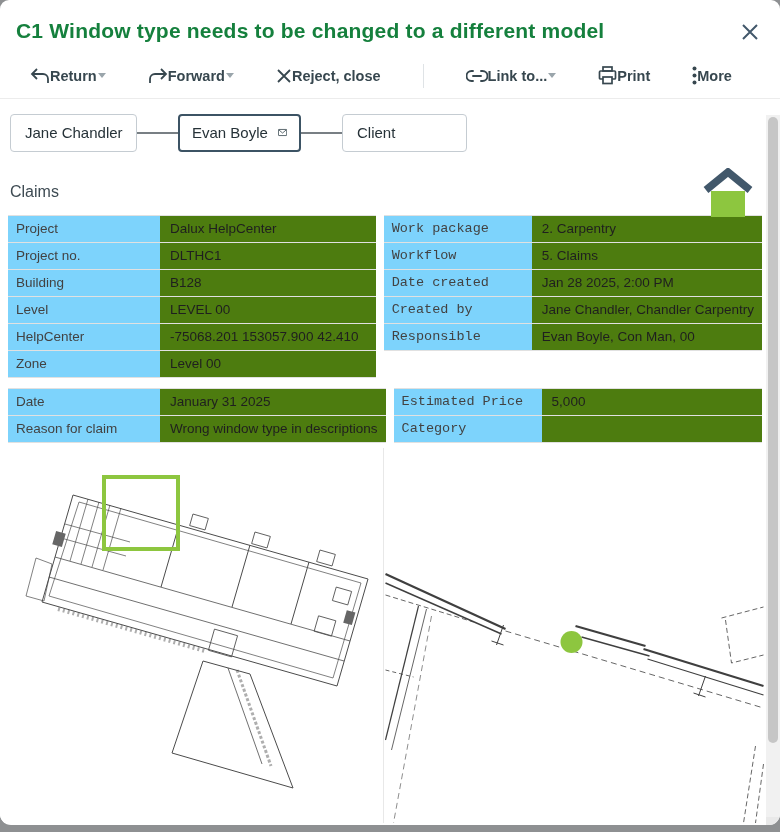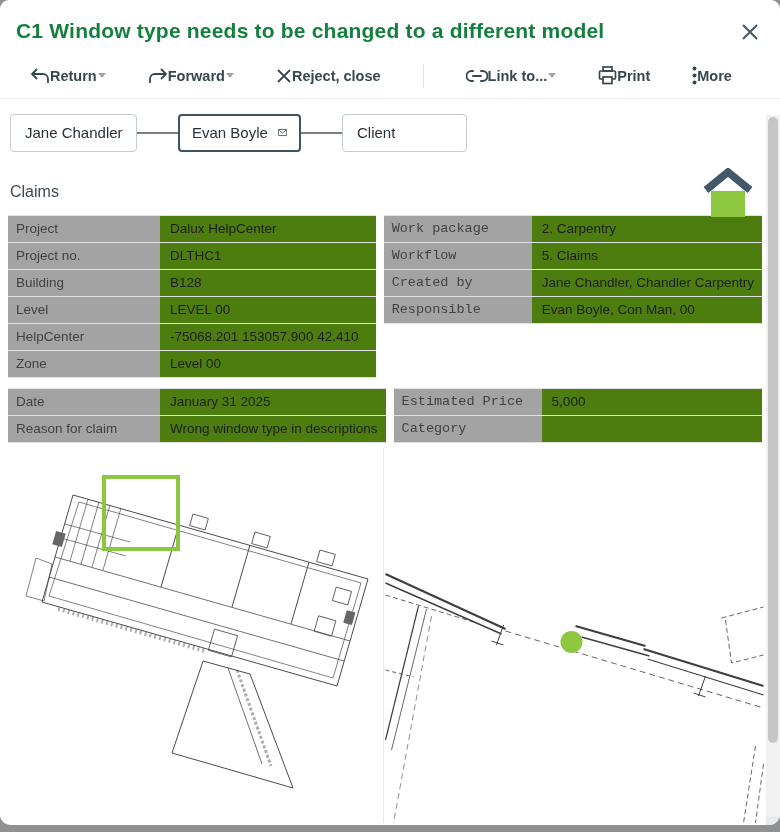--- a/index.html
+++ b/index.html
@@ -26,21 +26,21 @@
   .flow-conn { width:41px; height:2px; background:#787f84; }
   .w1 { width:127px; } .w2 { width:123px; } .w3 { width:125px; }
   
   .house { position:absolute; top:168px; right:26px; width:52px; height:53px; }
   
   .section-label { margin:35px 0 0 10px; font-size:16px; color:#3d4a52; }
   
   .tables { display:flex; gap:8px; margin:14px 18px 0 8px; }
   .kv-table { flex:1; border-top:1px solid #e1e1e1; align-self:flex-start; }
   .kv-row { display:flex; border-bottom:1px solid #e1e1e1; min-height:26px; }
-  .kv-label { width:152px; flex:0 0 152px; background:#a3a3a3; padding:4px 8px; font-size:13.5px; color:#424242; line-height:18px; white-space:nowrap; }
+  .kv-label { width:152px; flex:0 0 152px; background:#7dd3fc; padding:4px 8px; font-size:13.5px; color:#424242; line-height:18px; white-space:nowrap; }
   .kv-table.right .kv-label { width:148px; flex:0 0 148px;font-family:Liberation Mono, monospace; }
   .kv-value { flex:1; background:#4d7c0f; padding:4px 8px 4px 10px; font-size:13.5px; color:#1f1f1f; line-height:18px; white-space:nowrap; overflow:hidden; }
   .tables.second { margin-top:10px; }
   
   .plans { display:flex; margin-top:5px; height:375px; }
   .plan-left { width:383px; flex:0 0 383px; background:#fff; cursor:pointer; }
   .plan-right { flex:1; border-left:1px solid #e8e8e8; background:#fff; margin-right:15px; cursor:pointer; }
   .plans svg { display:block; width:100%; height:100%; }
   
   .sb-track { position:absolute; top:115px; right:0; width:14px; bottom:8px; background:#f1f1f1; }
@@ -164,20 +164,24 @@
         </div>
     </div>
     <div class="kv-table right">
       <div class="kv-row">
           <div class="kv-label">Work package</div>
           <div class="kv-value">2. Carpentry</div>
         </div>
       <div class="kv-row">
           <div class="kv-label">Workflow</div>
           <div class="kv-value">5. Claims</div>
+        </div>
+      <div class="kv-row">
+          <div class="kv-label">Date created</div>
+          <div class="kv-value">Jan 28 2025, 2:00 PM</div>
         </div>
       <div class="kv-row">
           <div class="kv-label">Created by</div>
           <div class="kv-value">Jane Chandler, Chandler Carpentry</div>
         </div>
       <div class="kv-row">
           <div class="kv-label">Responsible</div>
           <div class="kv-value">Evan Boyle, Con Man, 00</div>
         </div>
     </div>

